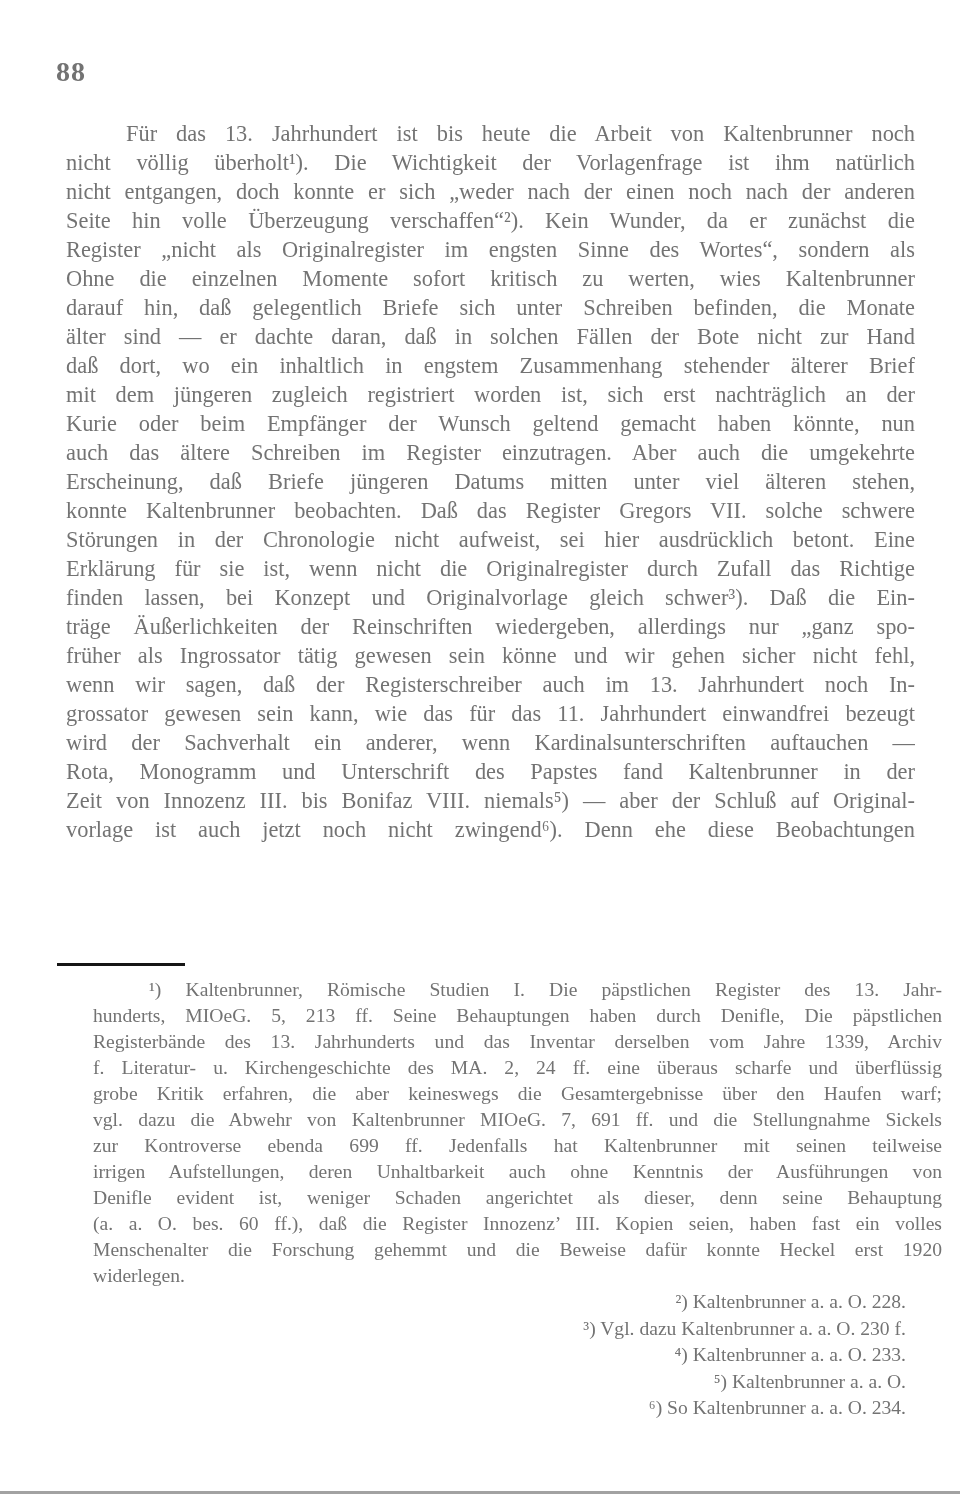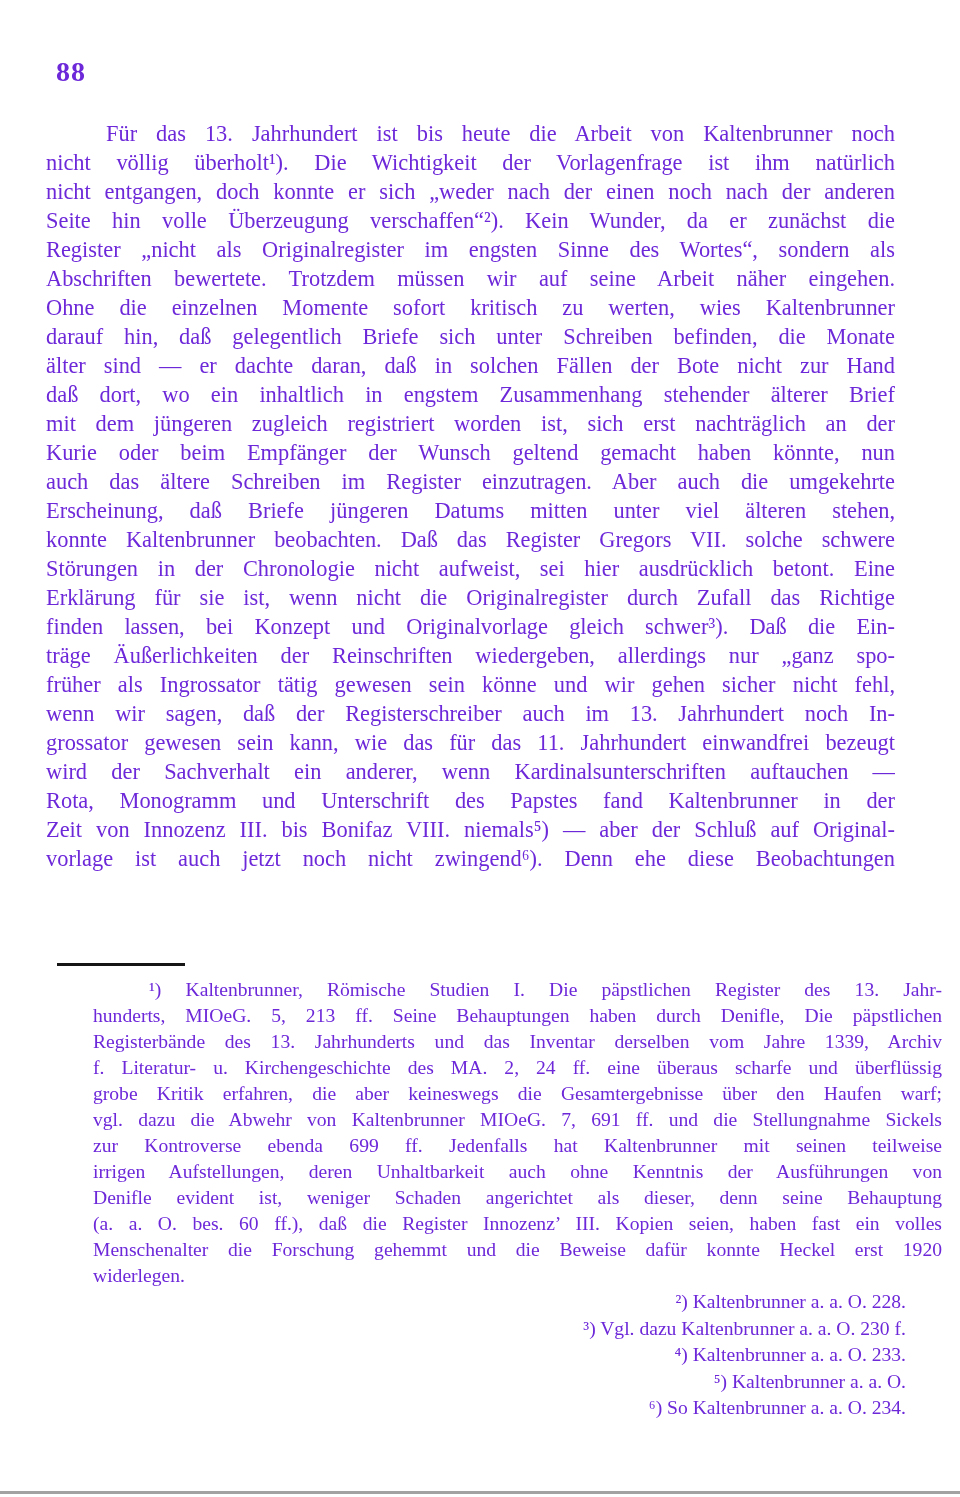--- a/index.html
+++ b/index.html
@@ -7,33 +7,33 @@
     padding: 0;
     background: #ffffff;
   }
   .page {
     position: relative;
     width: 960px;
     height: 1497px;
     background: #ffffff;
     overflow: hidden;
     font-family: "Liberation Serif", "DejaVu Serif", serif;
-    color: #6d28d9;
+    color: #737373;
   }
   .page-number {
     position: absolute;
     left: 56px;
     top: 56px;
     font-size: 28px;
     font-weight: 700;
     letter-spacing: 1px;
   }
   .main-text {
     position: absolute;
-    left: 46px;
+    left: 66px;
     top: 119px;
     width: 849px;
     font-size: 22.4px;
     line-height: 29px;
     font-weight: 400;
   }
   .main-text .text-line {
     text-align: justify;
     text-align-last: justify;
     white-space: normal;
@@ -101,21 +101,20 @@
 <div class="page">
 
   <div class="page-number">88</div>
 
   <div class="main-text">
       <div class="text-line">Für das 13. Jahrhundert ist bis heute die Arbeit von Kaltenbrunner noch</div>
       <div class="text-line">nicht völlig überholt¹). Die Wichtigkeit der Vorlagenfrage ist ihm natürlich</div>
       <div class="text-line">nicht entgangen, doch konnte er sich „weder nach der einen noch nach der anderen</div>
       <div class="text-line">Seite hin volle Überzeugung verschaffen“²). Kein Wunder, da er zunächst die</div>
       <div class="text-line">Register „nicht als Originalregister im engsten Sinne des Wortes“, sondern als</div>
-      <div class="text-line">Abschriften bewertete. Trotzdem müssen wir auf seine Arbeit näher eingehen.</div>
       <div class="text-line">Ohne die einzelnen Momente sofort kritisch zu werten, wies Kaltenbrunner</div>
       <div class="text-line">darauf hin, daß gelegentlich Briefe sich unter Schreiben befinden, die Monate</div>
       <div class="text-line">älter sind — er dachte daran, daß in solchen Fällen der Bote nicht zur Hand</div>
       <div class="text-line">daß dort, wo ein inhaltlich in engstem Zusammenhang stehender älterer Brief</div>
       <div class="text-line">mit dem jüngeren zugleich registriert worden ist, sich erst nachträglich an der</div>
       <div class="text-line">Kurie oder beim Empfänger der Wunsch geltend gemacht haben könnte, nun</div>
       <div class="text-line">auch das ältere Schreiben im Register einzutragen. Aber auch die umgekehrte</div>
       <div class="text-line">Erscheinung, daß Briefe jüngeren Datums mitten unter viel älteren stehen,</div>
       <div class="text-line">konnte Kaltenbrunner beobachten. Daß das Register Gregors VII. solche schwere</div>
       <div class="text-line">Störungen in der Chronologie nicht aufweist, sei hier ausdrücklich betont. Eine</div>

